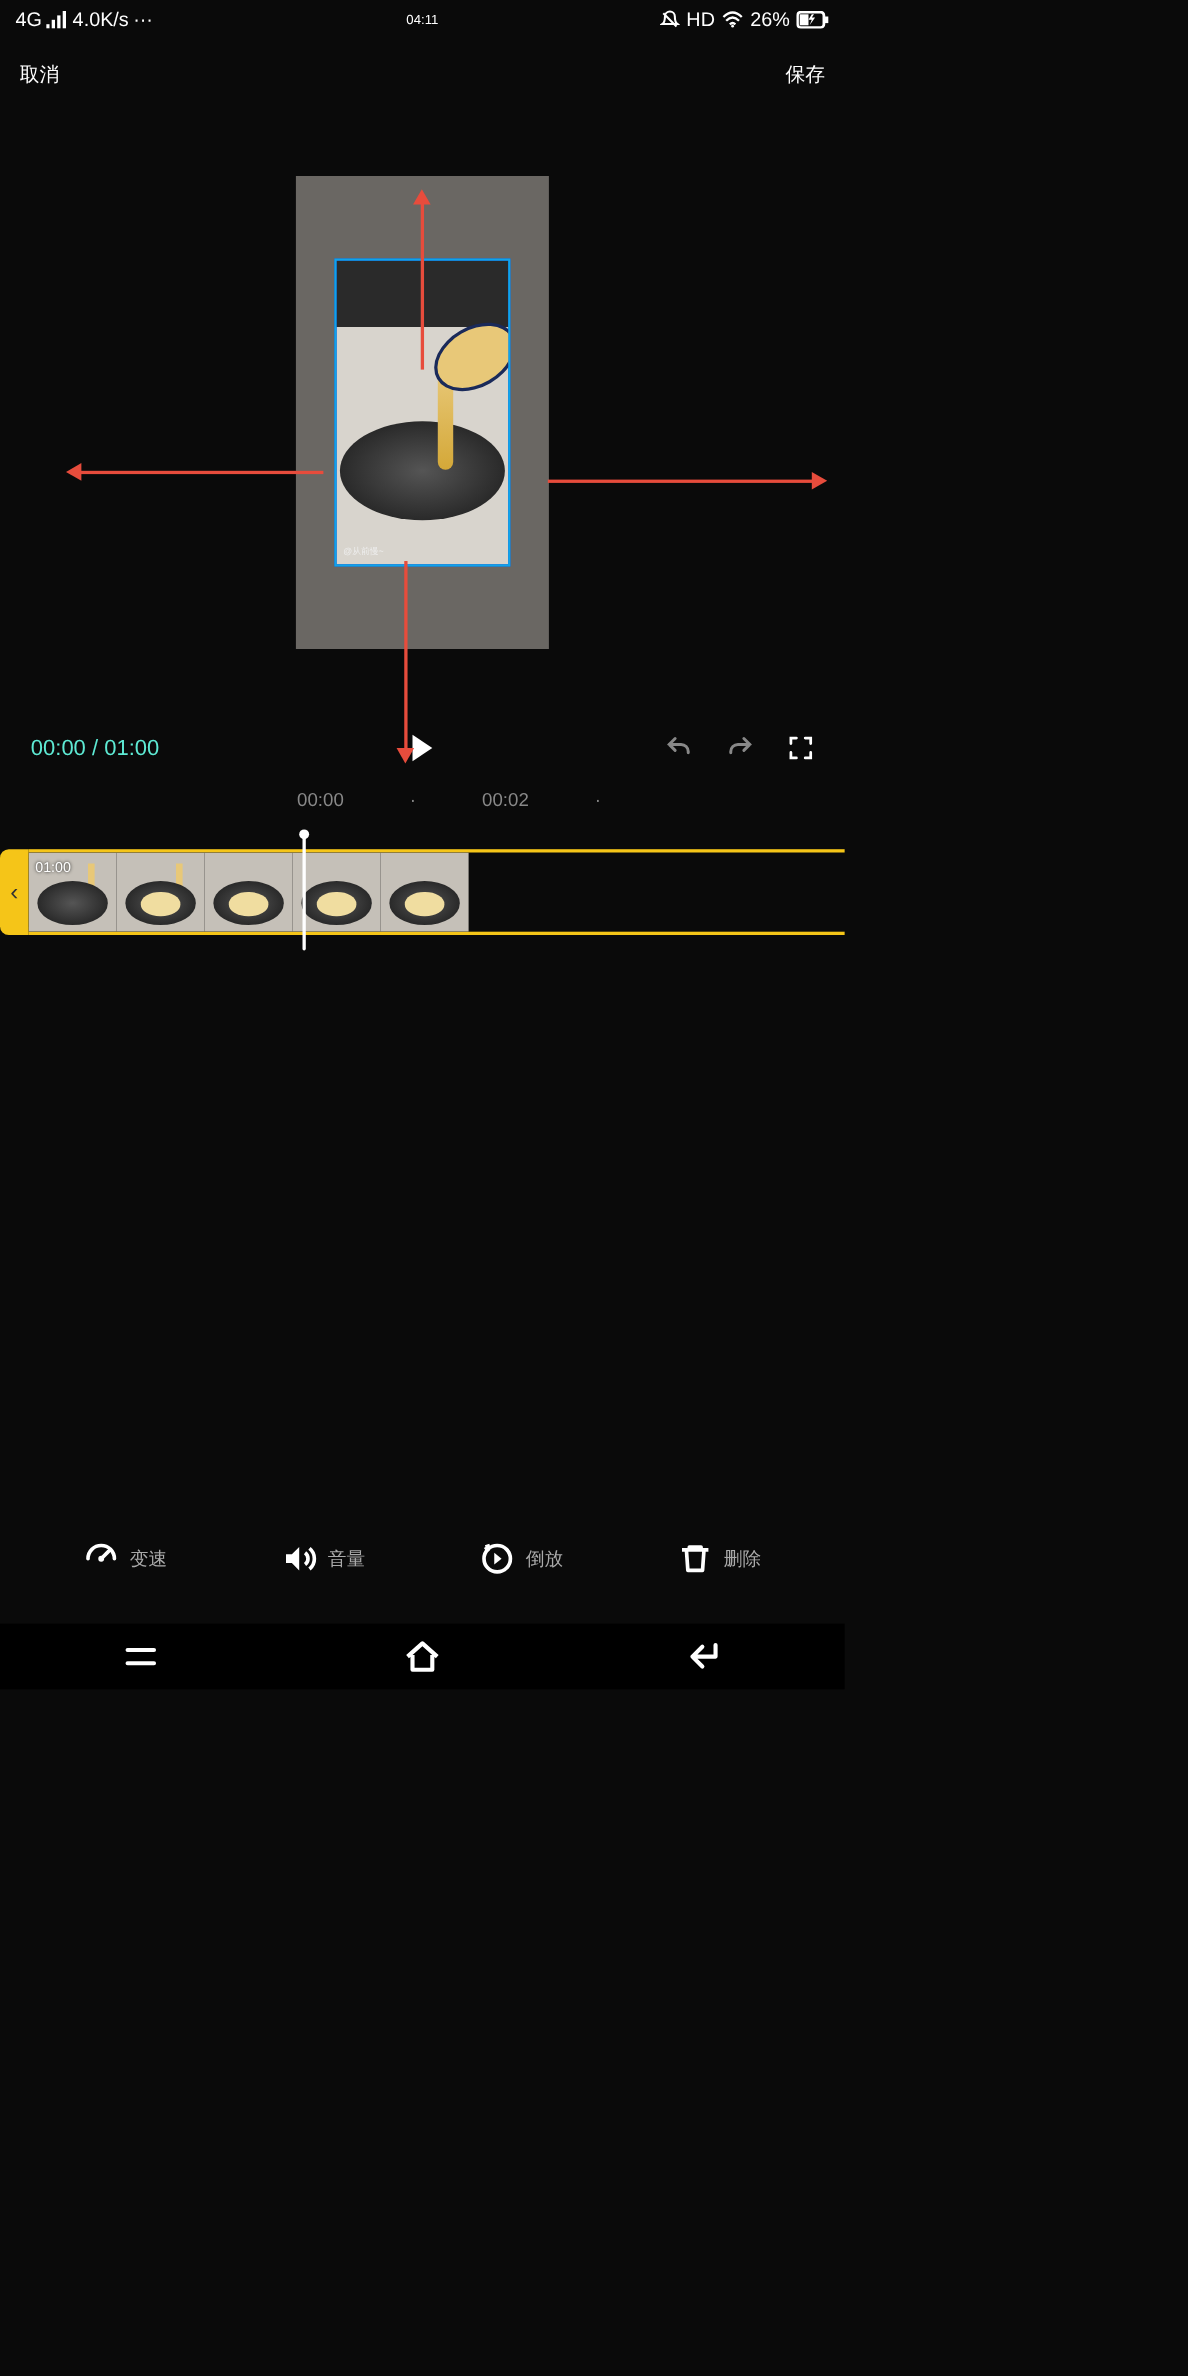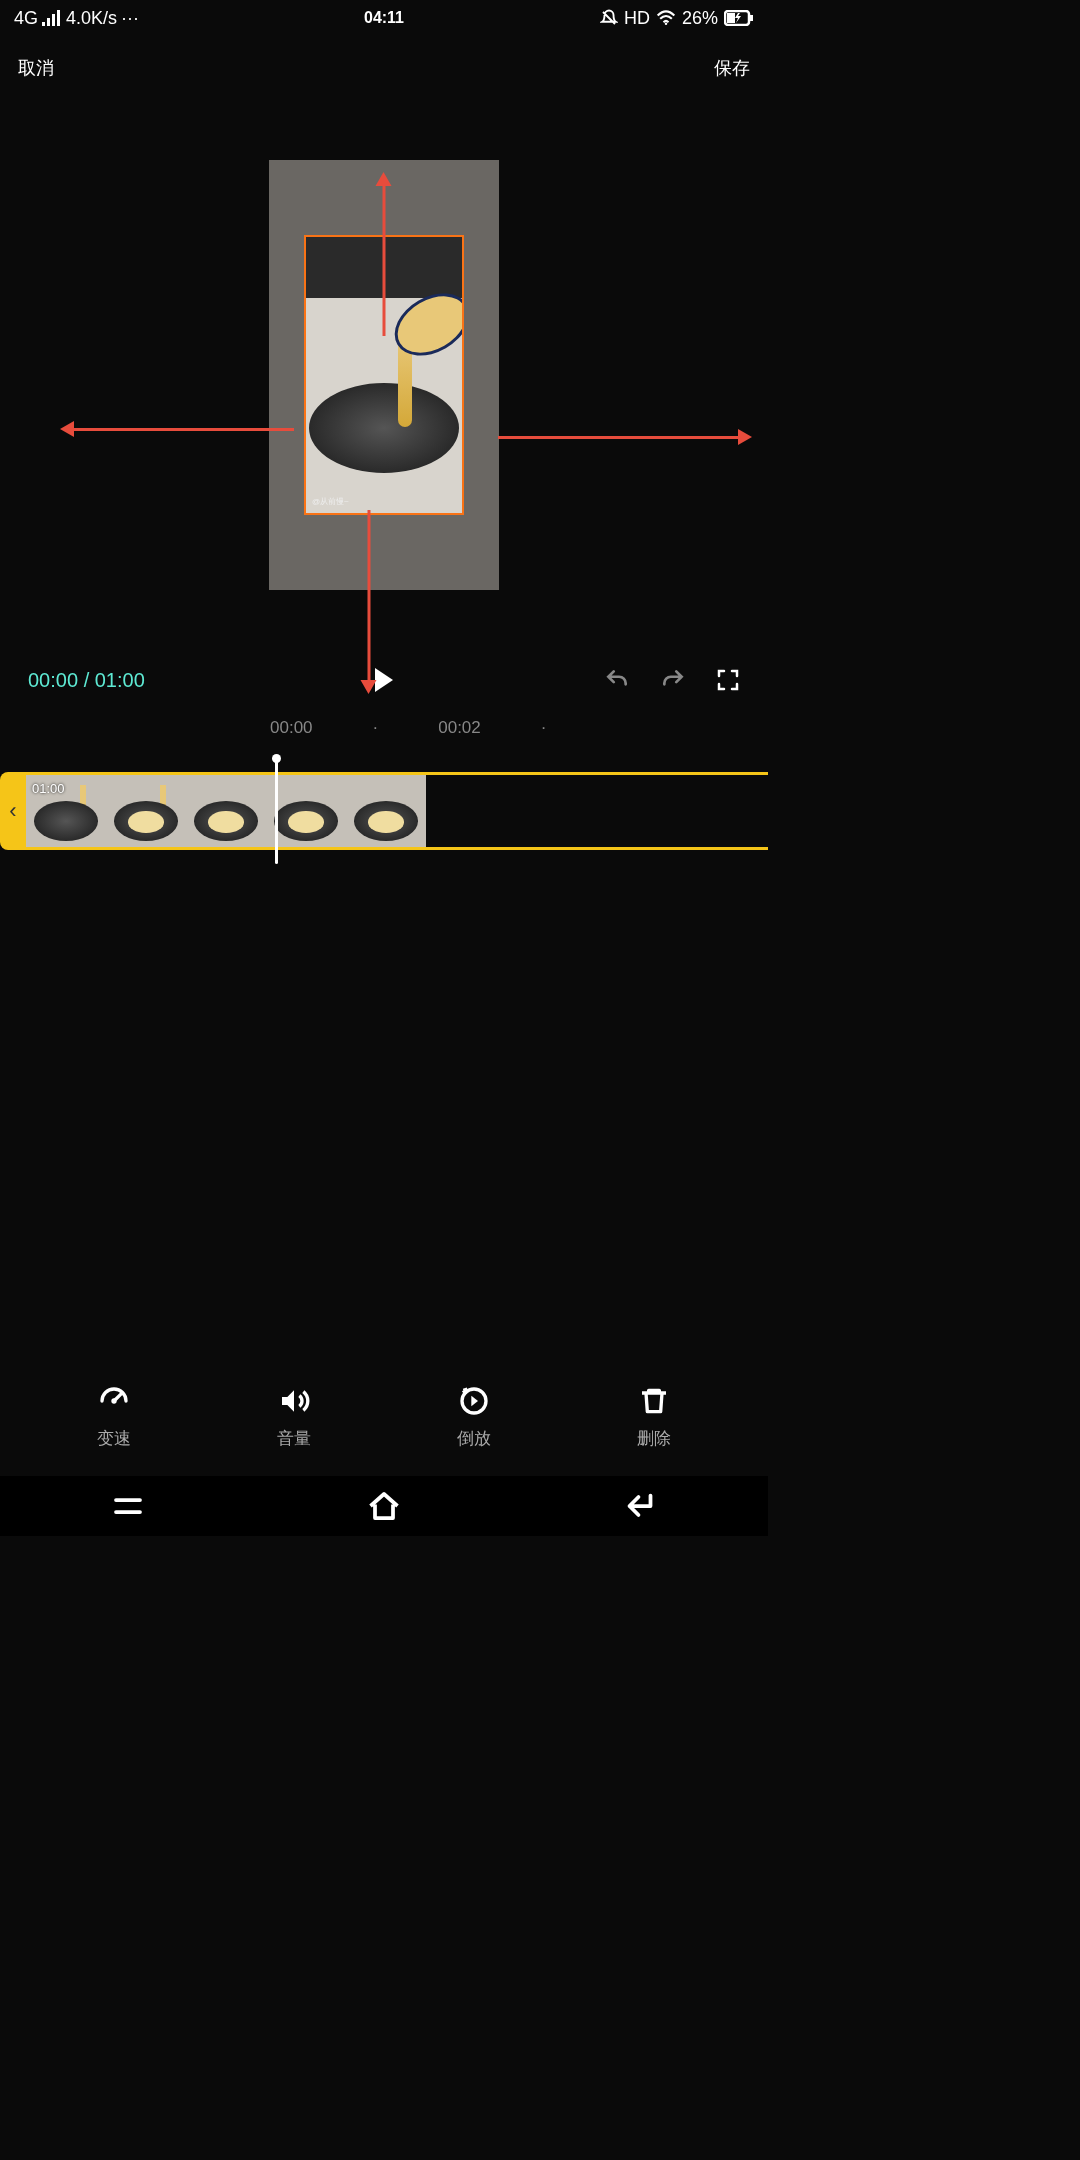--- a/index.html
+++ b/index.html
@@ -17,21 +17,21 @@
       height: 36px;
       display: flex;
       align-items: center;
       justify-content: space-between;
       padding: 0 14px;
       font-size: 18px;
       font-weight: 500;
     }
     .status-left { display: flex; align-items: center; gap: 4px; }
     .status-right { display: flex; align-items: center; gap: 6px; }
-    .status-center { position: absolute; left: 50%; transform: translateX(-50%); font-size: 16px; font-weight: 700; }
+    .status-center { position: absolute; left: 50%; transform: translateX(-50%); font-size: 12px; font-weight: 400; }
     
     .header {
       height: 64px;
       display: flex;
       align-items: center;
       justify-content: space-between;
       padding: 0 18px;
       font-size: 18px;
       font-weight: 400;
     }
@@ -48,21 +48,21 @@
       height: 430px;
       background: #6a6763;
       position: relative;
       display: flex;
       align-items: center;
       justify-content: center;
     }
     .video-frame {
       width: 160px;
       height: 280px;
-      border: 2px solid #f97316;
+      border: 2px solid #0ea5e9;
       background: #1d4ed8;
       position: relative;
       overflow: hidden;
     }
     .video-content {
       width: 100%;
       height: 100%;
       position: relative;
       background: linear-gradient(#2a2a2a 0 22%, #d8d4cd 22% 100%);
     }
@@ -266,21 +266,21 @@
       bottom: 64px;
       left: 0; right: 0;
       height: 110px;
       display: flex;
       justify-content: space-around;
       align-items: center;
       padding: 0 24px;
     }
     .tool {
       display: flex;
-      flex-direction: column;
+      flex-direction: row;
       align-items: center;
       gap: 10px;
     }
     .tool svg { width: 32px; height: 32px; }
     .tool-label { font-size: 17px; color: #aaa; }
     
     .nav-bar {
       position: absolute;
       bottom: 0;
       left: 0; right: 0;

